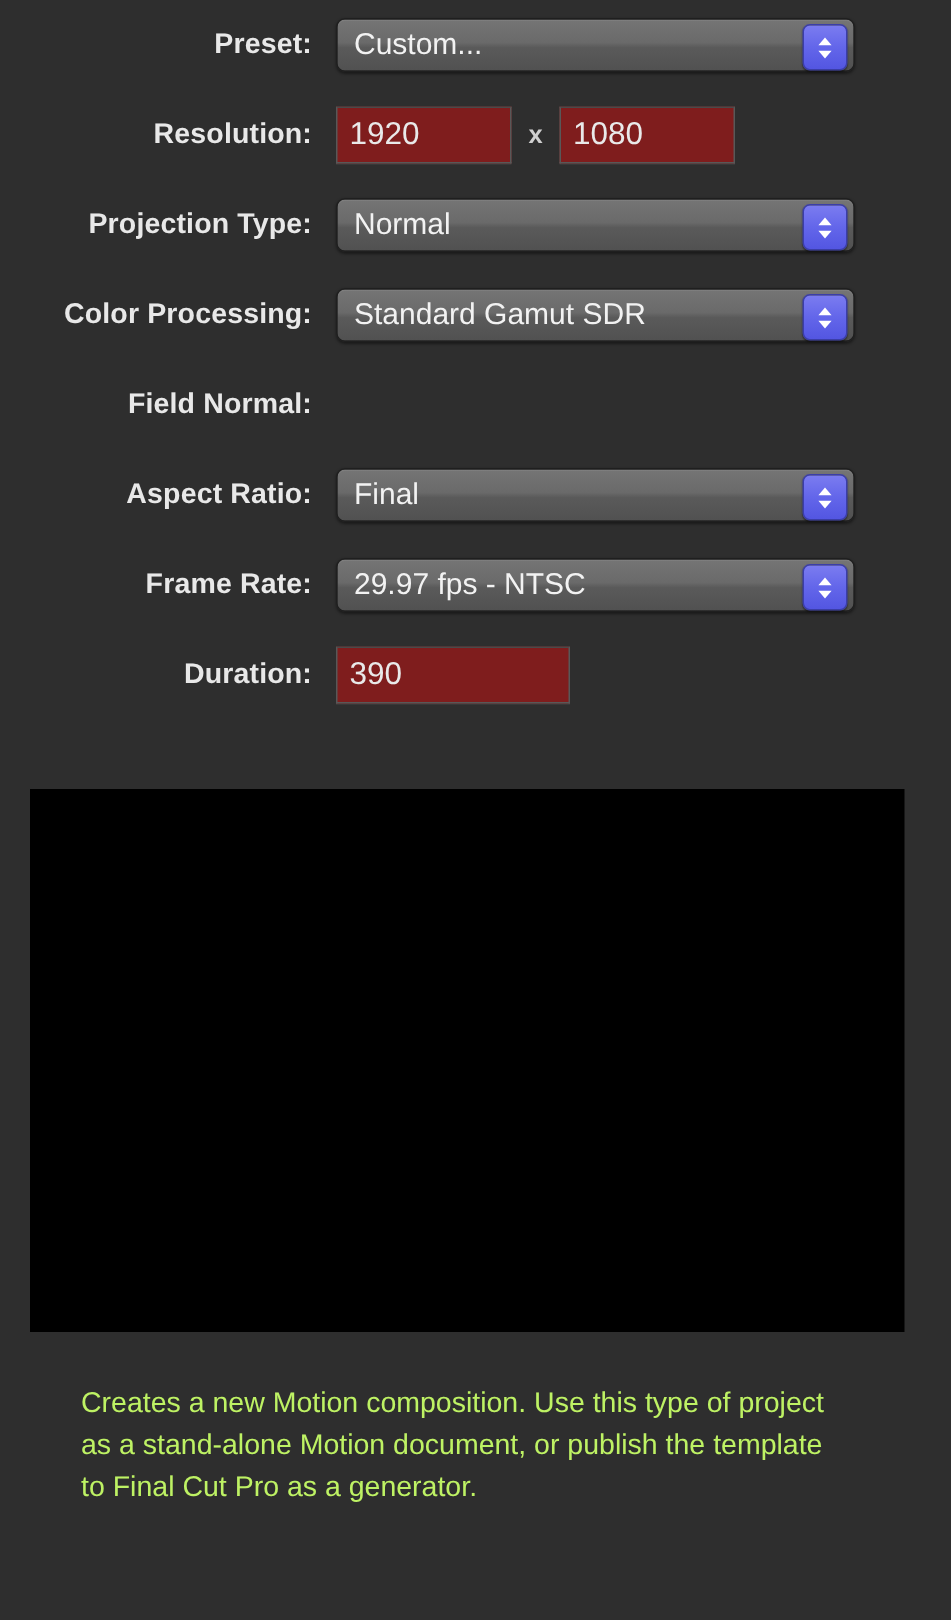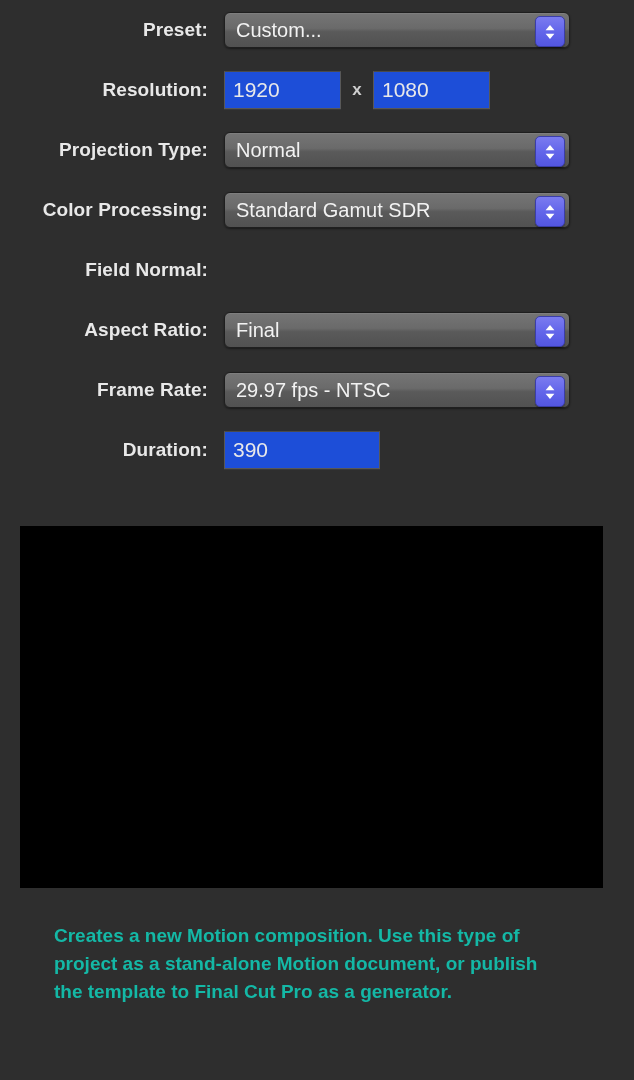--- a/index.html
+++ b/index.html
@@ -95,21 +95,21 @@
     display: flex;
     align-items: center;
     justify-content: center;
   }
   .stepper svg { display: block; }
 
   
   .field {
     height: 38px;
     box-sizing: border-box;
-    background: #1d4ed8;
+    background: #7f1d1d;
     border: 1px solid #585858;
     border-top-color: #4a4a4a;
     display: flex;
     align-items: center;
     box-shadow: 0 1px 0 rgba(255,255,255,0.05);
   }
   .field-text {
     font-size: 21px;
     color: #e9e9e9;
     padding-left: 8px;
@@ -136,23 +136,23 @@
     background: #000000;
   }
 
   
   .description {
     position: absolute;
     left: 54px;
     top: 922px;
     width: 500px;
     font-size: 19px;
-    font-weight: bold;
+    font-weight: normal;
     line-height: 28px;
-    color: #14b8a6;
+    color: #bef264;
   }
 </style>
 </head>
 <body>
 
 <div class="panel">
 
   <div class="form">
 
     <div class="row">

